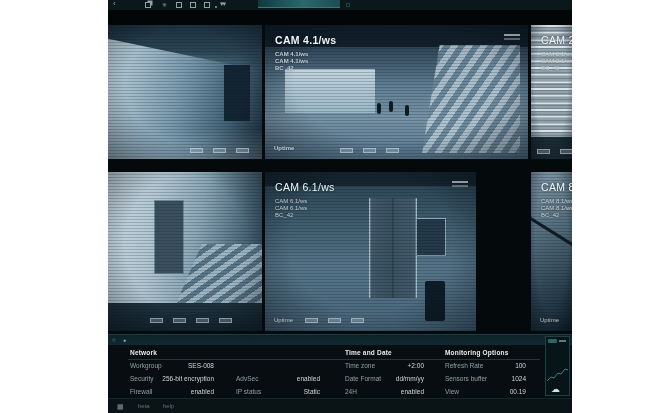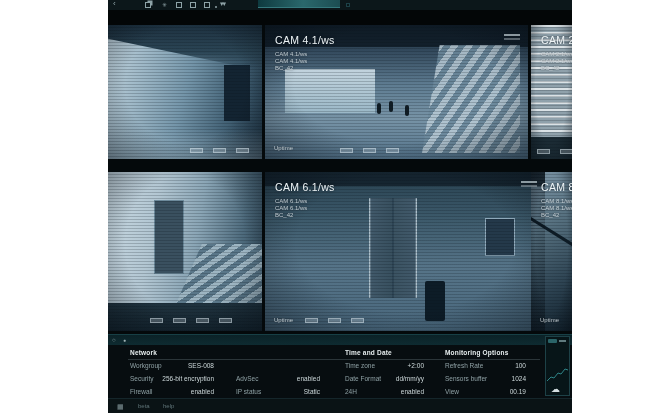--- a/index.html
+++ b/index.html
@@ -35,21 +35,21 @@
   .cam-a { left:0; top:0; width:154px; height:134px;
       background:linear-gradient(105deg,#c3d5df 0%,#9db7c6 25%,#7495a9 50%,#456478 75%,#22394a 100%); }
   .cam-a .ceil { left:0; top:0; right:0; height:46px;
       background:linear-gradient(to bottom,#1d3140,#2c4656 60%,rgba(44,70,86,0));
       clip-path:polygon(0 0,100% 0,100% 100%,0 30%); }
   .cam-a .door { right:12px; top:40px; width:26px; height:56px; background:#132432; }
   .cam-a .floor { left:0; bottom:0; right:0; height:30px;
       background:linear-gradient(to top,rgba(150,175,190,0.55),rgba(150,175,190,0)); }
 
   .cam-b { left:157px; top:0; width:263px; height:134px;
-      background:linear-gradient(to bottom,#16242e 0%,#31475a 18%,#5f7d92 45%,#7793a6 70%,#54738a 100%); }
+      background:linear-gradient(to bottom,#16242e 0%,#31475a 18%,#5f7d92 45%,#7793a6 70%,#54738a 100%);font-weight:bold; }
   .cam-b .beam { left:0; top:0; right:0; height:22px; background:rgba(14,26,36,0.85); }
   .cam-b .glass { left:20px; top:44px; width:90px; height:44px;
       background:linear-gradient(to bottom,#cfdfe8,#9fbccb); opacity:0.9; }
   .cam-b .stair { right:8px; top:20px; width:98px; height:108px; opacity:0.85;
       background:repeating-linear-gradient(125deg,#b9cbd6 0 6px,#6d8a9d 6px 12px);
       clip-path:polygon(18% 0,100% 0,100% 100%,0 100%); }
   .cam-b .p { width:4px; height:11px; background:#101c24; border-radius:2px; }
   .cam-b .p1 { left:112px; top:78px; } .cam-b .p2 { left:124px; top:76px; } .cam-b .p3 { left:140px; top:80px; }
 
   .cam-c { left:423px; top:0; width:41px; height:134px; background:#b6c5cd; }
@@ -58,21 +58,21 @@
   .cam-c .base { left:0; right:0; bottom:0; height:22px; background:#1b2b34; }
 
   .cam-d { left:0; top:147px; width:154px; height:159px;
       background:linear-gradient(100deg,#c9d9e2 0%,#b2c6d2 30%,#8aa5b5 55%,#4e6b7d 80%,#2b4252 100%); }
   .cam-d .door { left:46px; top:28px; width:30px; height:74px; background:#3a505f; border:1px solid #6d8a9b; }
   .cam-d .stairs { right:0; top:72px; width:86px; height:60px;
       background:repeating-linear-gradient(-35deg,#9db5c2 0 5px,#5a7789 5px 10px);
       clip-path:polygon(0 100%,30% 0,100% 0,100% 100%); }
   .cam-d .floor { left:0; right:0; bottom:0; height:28px; background:linear-gradient(to bottom,#20333f,#152530); }
 
-  .cam-e { left:157px; top:147px; width:280px; height:159px;
+  .cam-e { left:157px; top:147px; width:211px; height:159px;
       background:linear-gradient(to bottom,#27404f 0%,#3d5a6b 30%,#567488 60%,#49677c 100%); }
   .cam-e .ceil { left:0; top:0; right:0; height:14px; background:rgba(16,29,39,0.8); }
   .cam-e .elev { left:104px; top:26px; width:48px; height:100px;
       background:linear-gradient(to right,#cfe0e9 0,#41596a 2px,#38505f 23px,#23394a 24px,#3b5362 25px,#41596a 46px,#cfe0e9 48px); }
   .cam-e .board { right:30px; top:46px; width:30px; height:38px; background:#24394a; border:1px solid #8fa9ba; }
   .cam-e .bin { left:160px; bottom:10px; width:20px; height:40px; background:#0d1c27; border-radius:2px; }
 
   .cam-f { left:423px; top:147px; width:41px; height:159px;
       background:linear-gradient(150deg,#7e97a8 0%,#56707f 35%,#2e4453 70%,#101f2a 100%); }
   .cam-f .rail { left:-10px; top:64px; width:80px; height:3px; background:#0e1c26; transform:rotate(32deg); }

